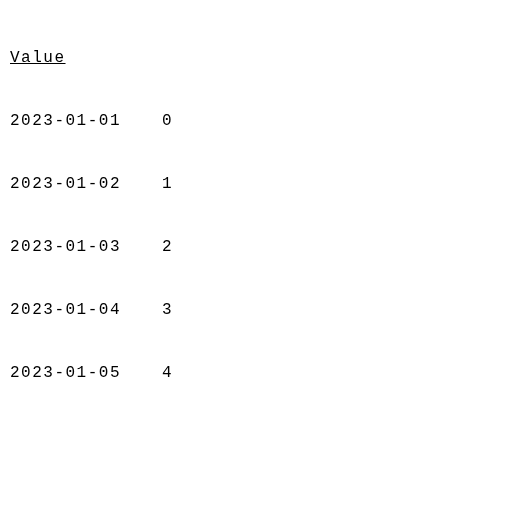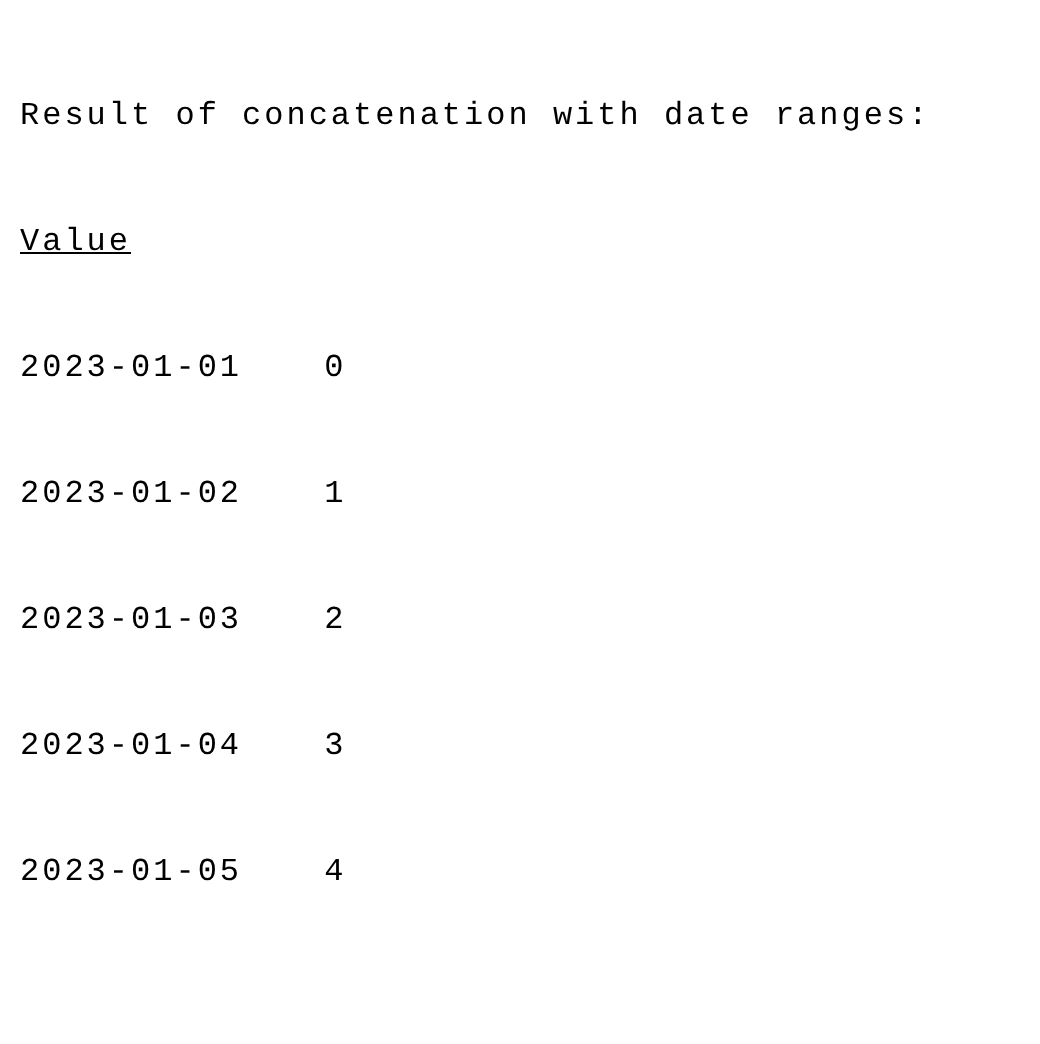--- a/index.html
+++ b/index.html
@@ -38,21 +38,20 @@
     text-decoration: underline;
   }
   .idx-label {
     display: inline-block;
   }
 </style>
 </head>
 <body>
 
 <div class="terminal">
-  <span class="row">Result of concatenation with date ranges:</span>
   <span class="row"><span class="header-value">Value</span></span>
   <span class="row"><span class="date-col">2023-01-01</span><span class="value-col">0</span></span>
   <span class="row"><span class="date-col">2023-01-02</span><span class="value-col">1</span></span>
   <span class="row"><span class="date-col">2023-01-03</span><span class="value-col">2</span></span>
   <span class="row"><span class="date-col">2023-01-04</span><span class="value-col">3</span></span>
   <span class="row"><span class="date-col">2023-01-05</span><span class="value-col">4</span></span>
   
   
   
   

